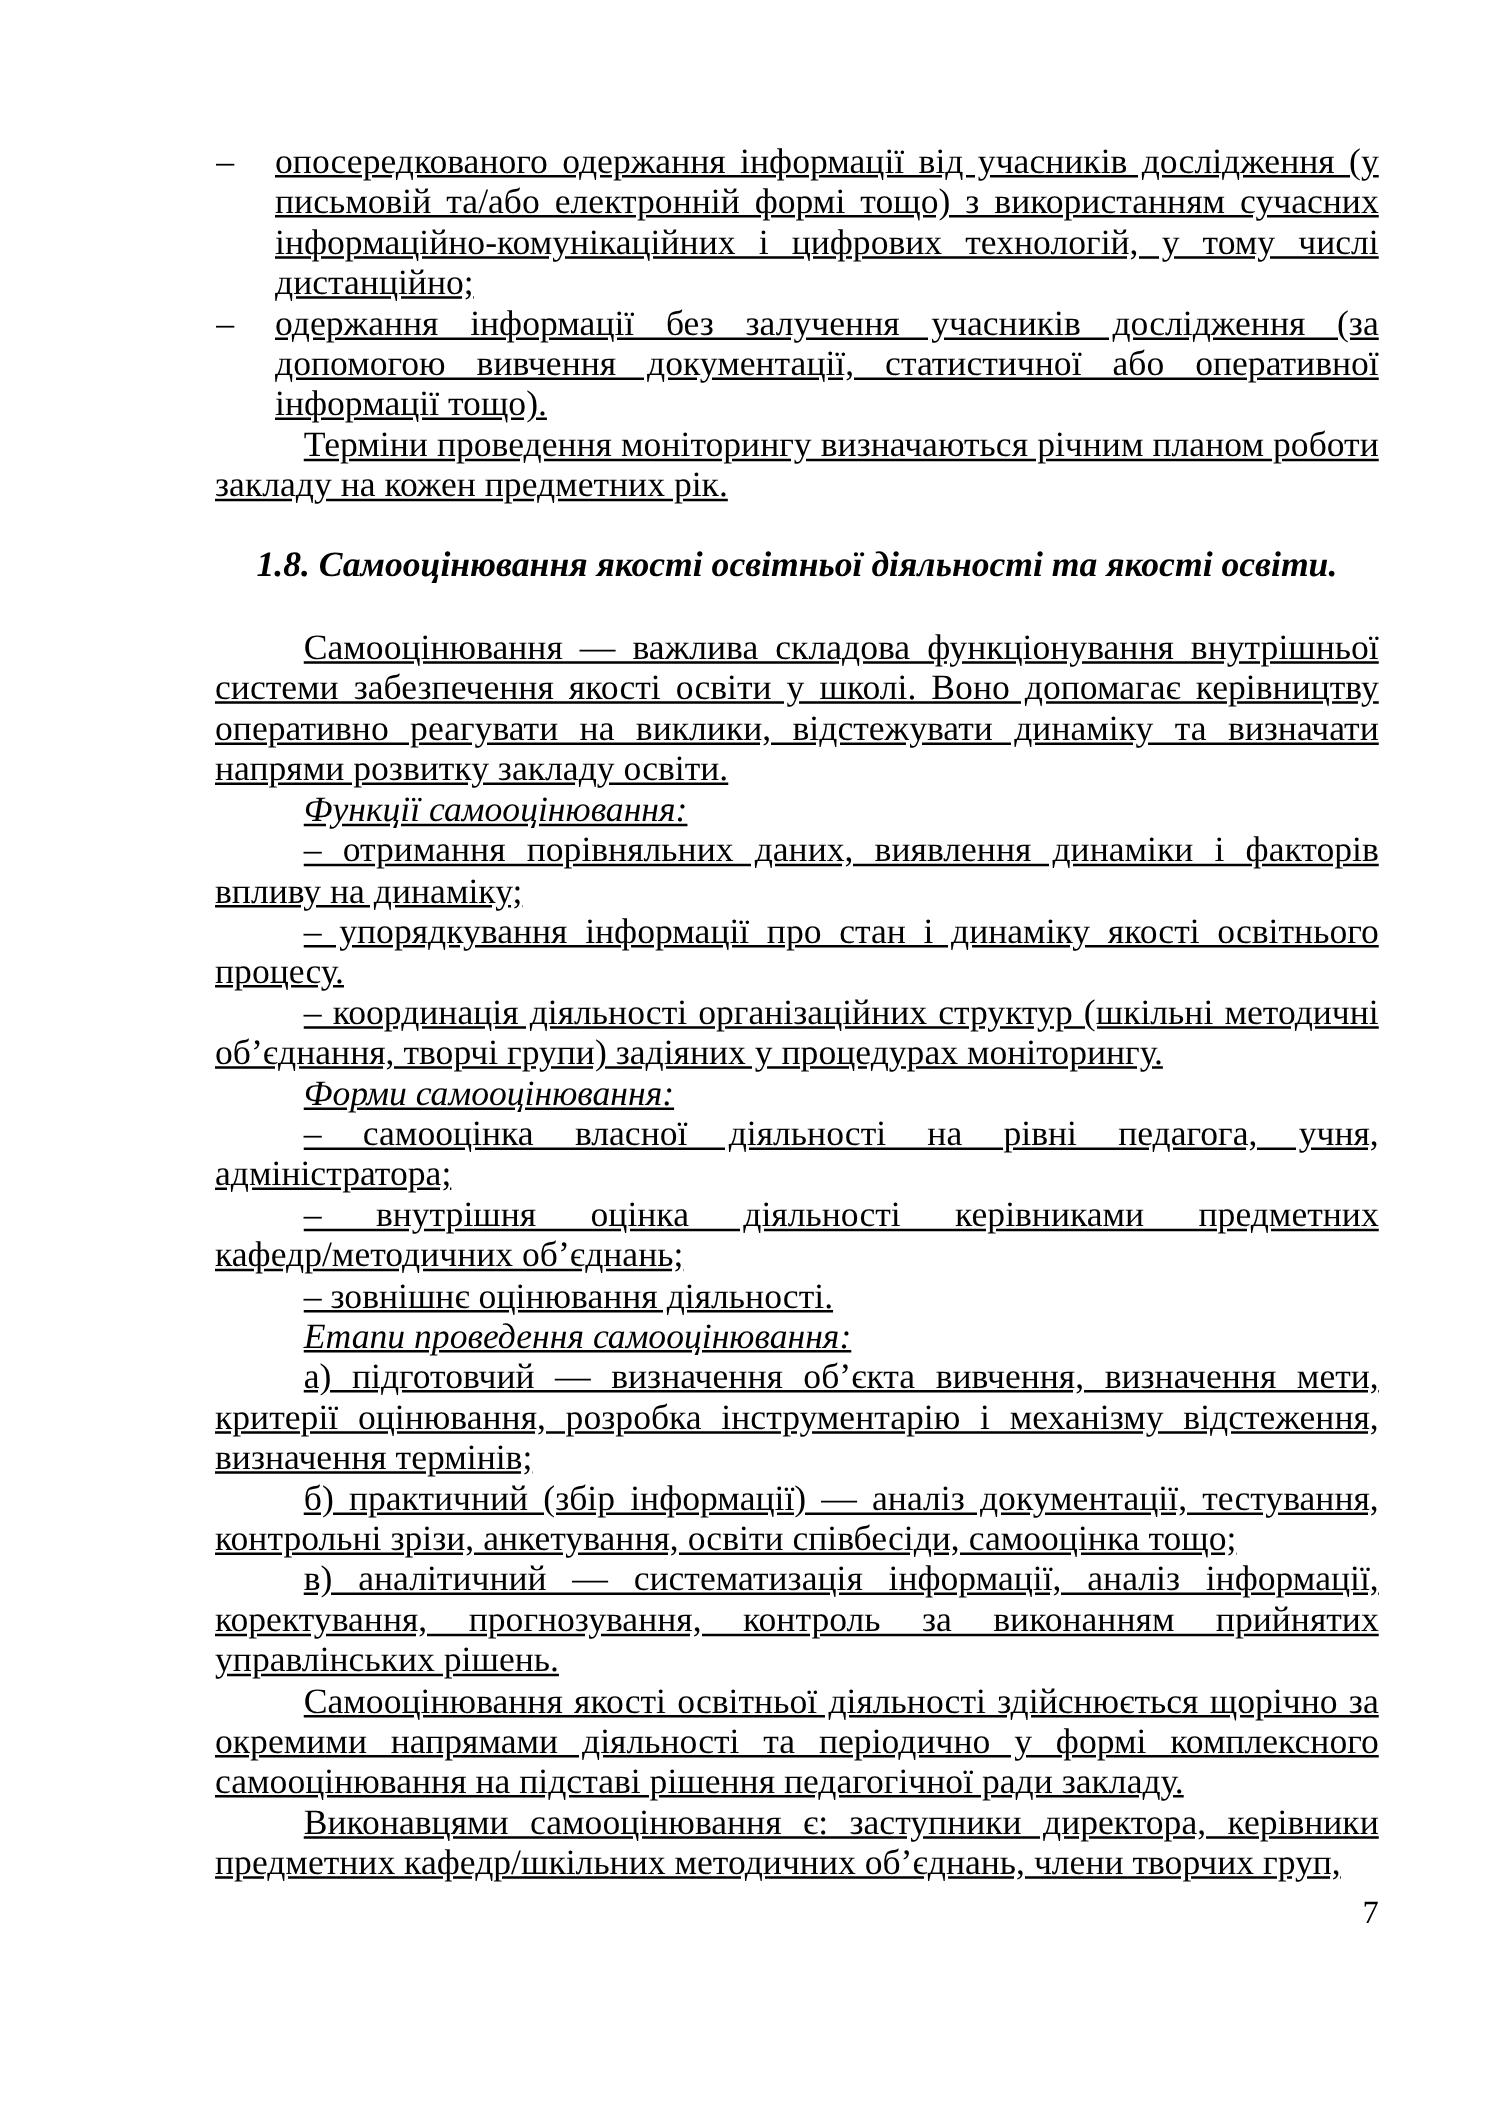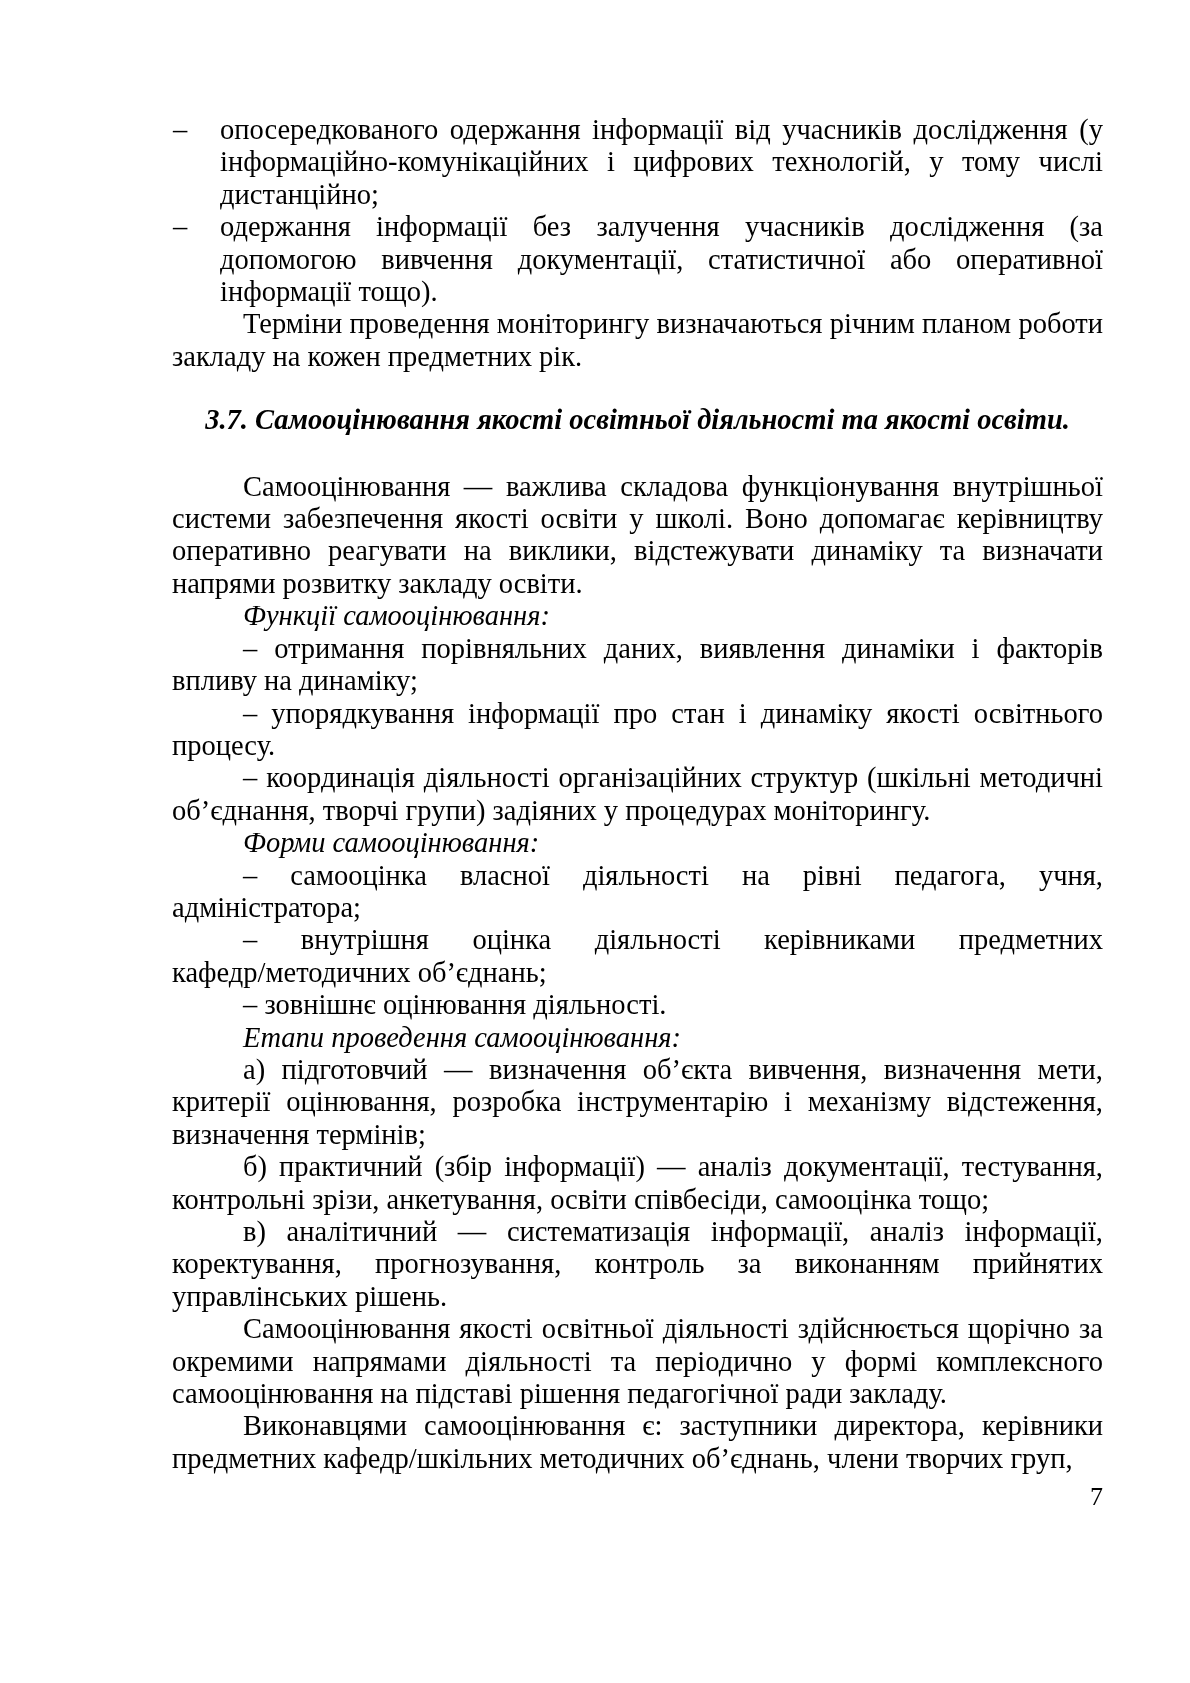--- a/index.html
+++ b/index.html
@@ -13,20 +13,21 @@
     font-family:"Liberation Serif","DejaVu Serif",serif;
     font-size:28.5px;
     line-height:32.4px;
     color:#000000;
     overflow:hidden;
   }
   .block{margin:0;}
   .line{
     text-align:justify;
     text-align-last:justify;
+    text-decoration:underline;
   }
   .line.last{text-align-last:left;}
   .line.indent{text-indent:71px;}
   .para.italic .line{font-style:italic;}
   .bullet{position:relative;padding-left:48px;}
   .bullet .marker{
     position:absolute;
     left:1px;
     top:0;
     font-style:normal;
@@ -44,35 +45,36 @@
     line-height:32.4px;
   }
 </style>
 </head>
 <body>
 
 <div class="page">
   <div>
       <div class="block bullet">
         <div class="line">опосередкованого одержання інформації від учасників дослідження (у</div>
+        <div class="line">письмовій та/або електронній формі тощо) з використанням сучасних</div>
         <div class="line">інформаційно-комунікаційних і цифрових технологій, у тому числі</div>
         <div class="line last">дистанційно;</div>
         <span class="marker">–</span>
       </div>
       <div class="block bullet">
         <div class="line">одержання інформації без залучення учасників дослідження (за</div>
         <div class="line">допомогою вивчення документації, статистичної або оперативної</div>
         <div class="line last">інформації тощо).</div>
         <span class="marker">–</span>
       </div>
       <div class="block para">
         <div class="line indent">Терміни проведення моніторингу визначаються річним планом роботи</div>
         <div class="line last">закладу на кожен предметних рік.</div>
       </div>
-      <div class="block heading">3.7. Самооцінювання якості освітньої діяльності та якості освіти.</div>
+      <div class="block heading">1.8. Самооцінювання якості освітньої діяльності та якості освіти.</div>
       <div class="block para">
         <div class="line indent">Самооцінювання — важлива складова функціонування внутрішньої</div>
         <div class="line">системи забезпечення якості освіти у школі. Воно допомагає керівництву</div>
         <div class="line">оперативно реагувати на виклики, відстежувати динаміку та визначати</div>
         <div class="line last">напрями розвитку закладу освіти.</div>
       </div>
       <div class="block para italic">
         <div class="line last indent">Функції самооцінювання:</div>
       </div>
       <div class="block para">

